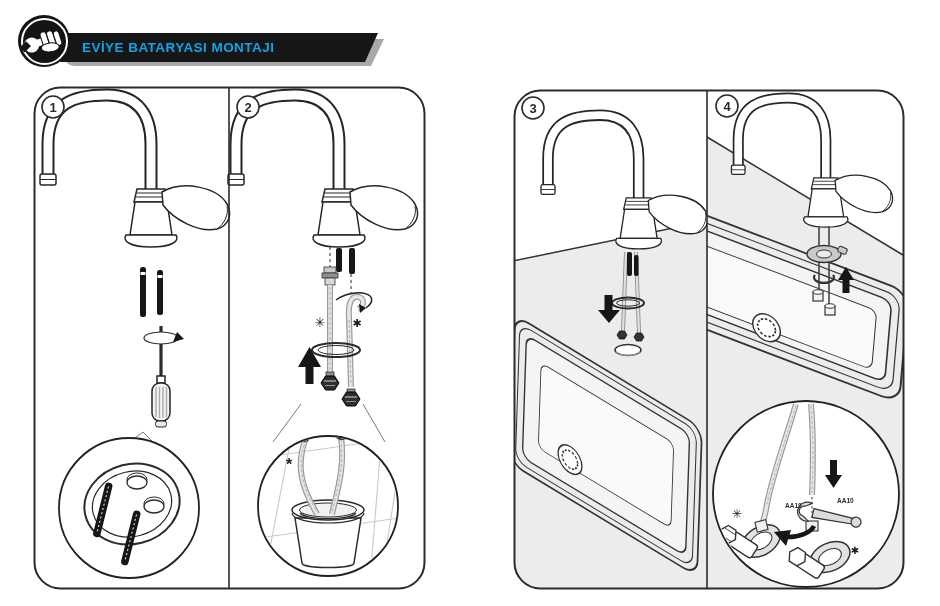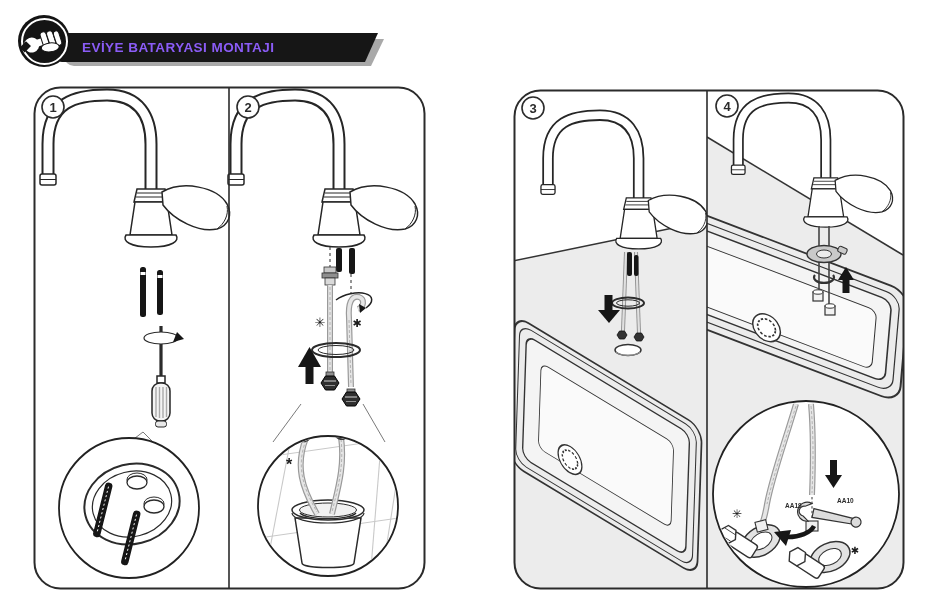--- a/index.html
+++ b/index.html
@@ -5,21 +5,21 @@
   html,body{margin:0;padding:0;background:#fff;}
   .page{position:relative;width:940px;height:606px;background:#ffffff;overflow:hidden;
         font-family:"Liberation Sans",sans-serif;}
   
   .banner-shadow{position:absolute;left:64px;top:39px;width:320px;height:27px;background:#a9a9a9;
         clip-path:polygon(0 0,100% 0,calc(100% - 13px) 100%,0 100%);
         border-radius:6px 0 0 10px;}
   .banner{position:absolute;left:58px;top:33px;width:320px;height:29px;background:#161616;
         clip-path:polygon(0 0,100% 0,calc(100% - 13px) 100%,0 100%);
         border-radius:8px 0 0 4px;}
-  .banner-text{display:block;color:#8b5cf6;font-size:13.5px;font-weight:bold;
+  .banner-text{display:block;color:#0ea5e9;font-size:13.5px;font-weight:bold;
         letter-spacing:.45px;line-height:29px;padding-left:24px;white-space:nowrap;}
   .brand-badge{position:absolute;left:18px;top:15px;width:52px;height:52px;background:#141414;
         border-radius:50%;}
   .brand-badge::after{content:"";position:absolute;inset:2.5px;border:2px solid #ffffff;
         border-radius:50%;}
   .brand-badge svg{position:absolute;inset:0;z-index:2;}
   
   .grp{position:absolute;}
   .grp-left{left:33px;top:86px;width:393px;height:504px;}
   .grp-right{left:513px;top:89px;width:392px;height:501px;}

